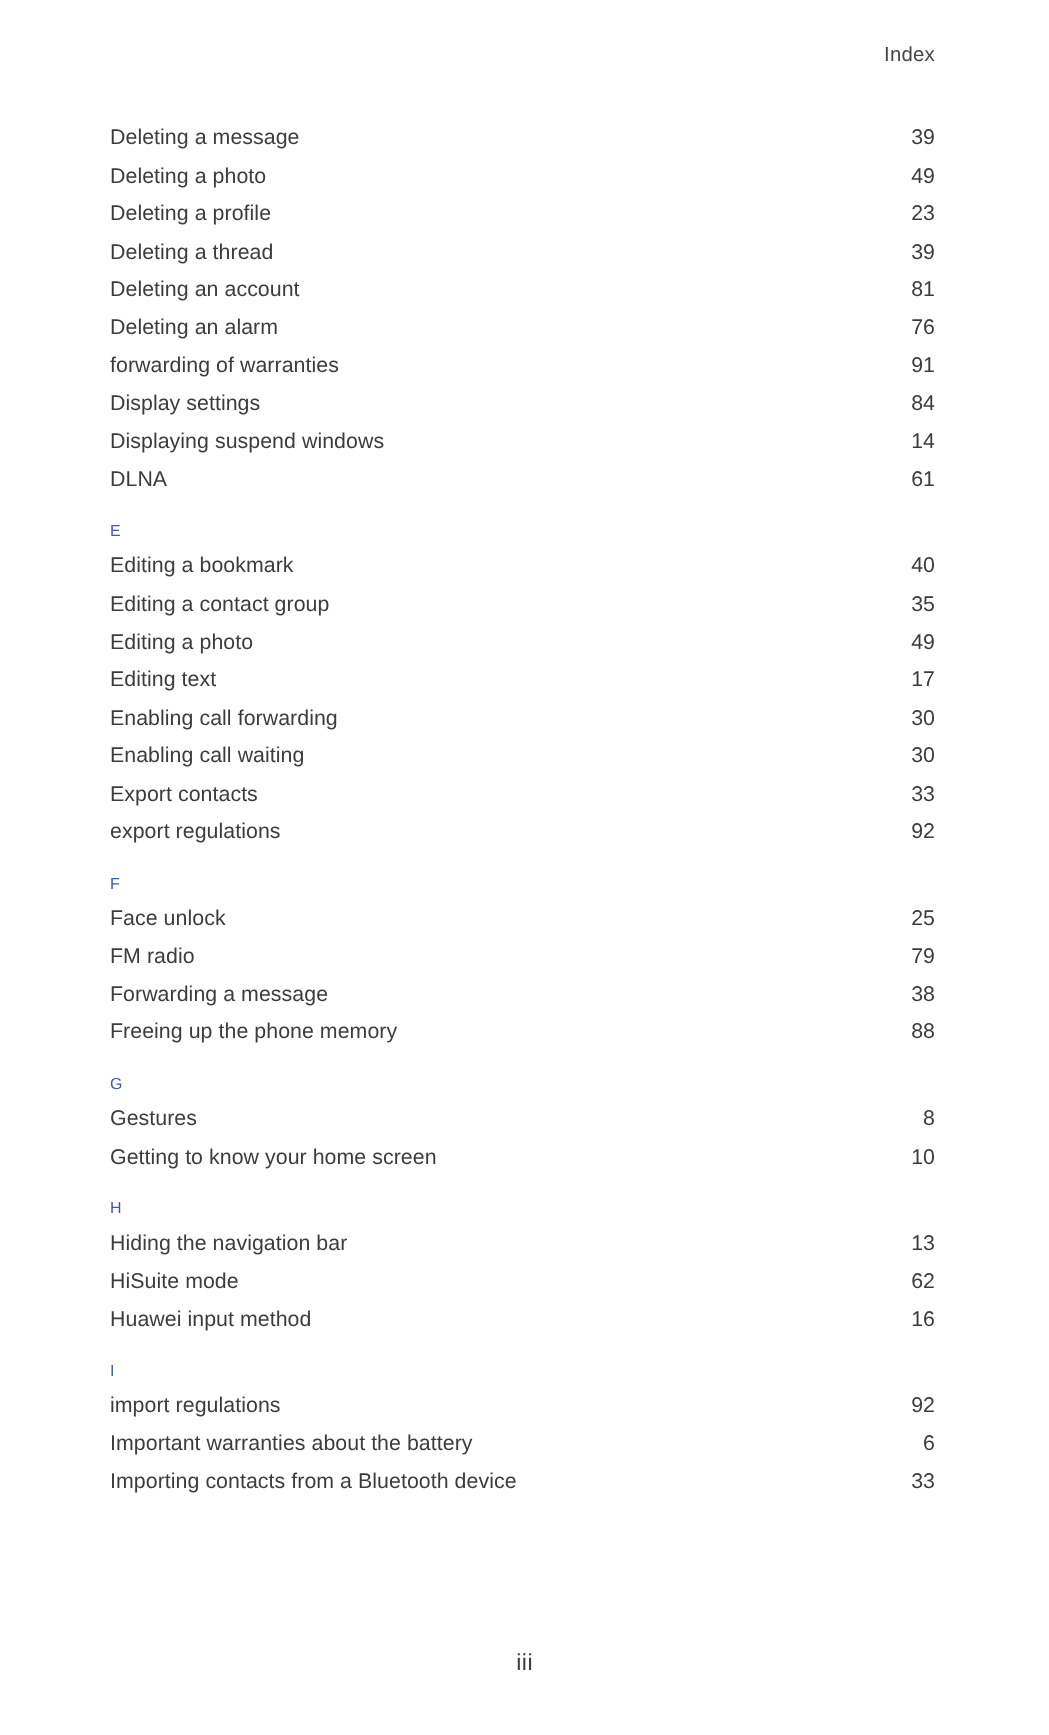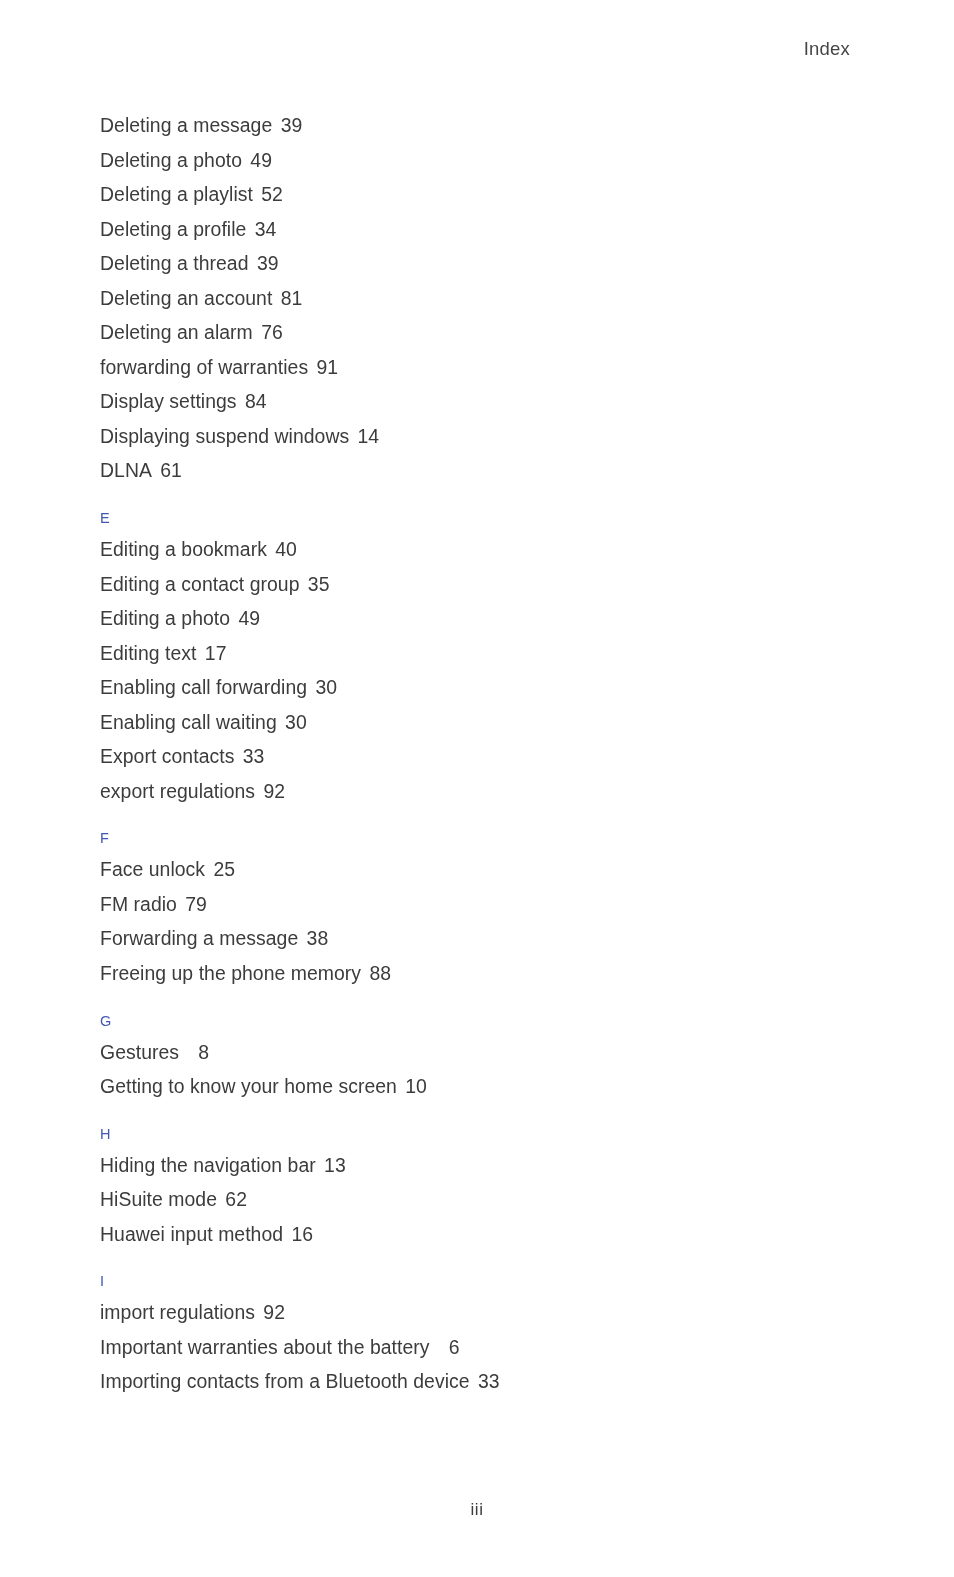--- a/index.html
+++ b/index.html
@@ -46,42 +46,42 @@
     font-size: 14.5px;
     color: #4257b2;
     line-height: 28px;
     height: 28px;
     padding-top: 16px;
     letter-spacing: 0.3px;
   }
   .entry {
     display: flex;
     align-items: baseline;
-    justify-content: flex-start;
+    justify-content: space-between;
     height: 34.55px;
     line-height: 34.55px;
     font-size: 19.4px;
     color: #3c3c3c;
     white-space: nowrap;
   }
   .entry-title {
     letter-spacing: 0.05px;
   }
   .entry-page {
     text-align: right;
     min-width: 30px;
     letter-spacing: 0.05px;
   }
   .folio {
     position: absolute;
     top: 1484px;
     left: 0;
     width: 954px;
     text-align: center;
-    font-size: 17px;
+    font-size: 21px;
     color: #3c3c3c;
     letter-spacing: 0.5px;
   }
 </style>
 </head>
 <body>
 
 <div class="page">
 
   <div class="running-head">Index</div>
@@ -90,26 +90,22 @@
       <div class="section first">
         <div class="entry">
           <span class="entry-title">Deleting a message</span>
           <span class="entry-page">39</span>
         </div>
         <div class="entry">
           <span class="entry-title">Deleting a photo</span>
           <span class="entry-page">49</span>
         </div>
         <div class="entry">
-          <span class="entry-title">Deleting a playlist</span>
-          <span class="entry-page">52</span>
-        </div>
-        <div class="entry">
           <span class="entry-title">Deleting a profile</span>
-          <span class="entry-page">34</span>
+          <span class="entry-page">23</span>
         </div>
         <div class="entry">
           <span class="entry-title">Deleting a thread</span>
           <span class="entry-page">39</span>
         </div>
         <div class="entry">
           <span class="entry-title">Deleting an account</span>
           <span class="entry-page">81</span>
         </div>
         <div class="entry">

